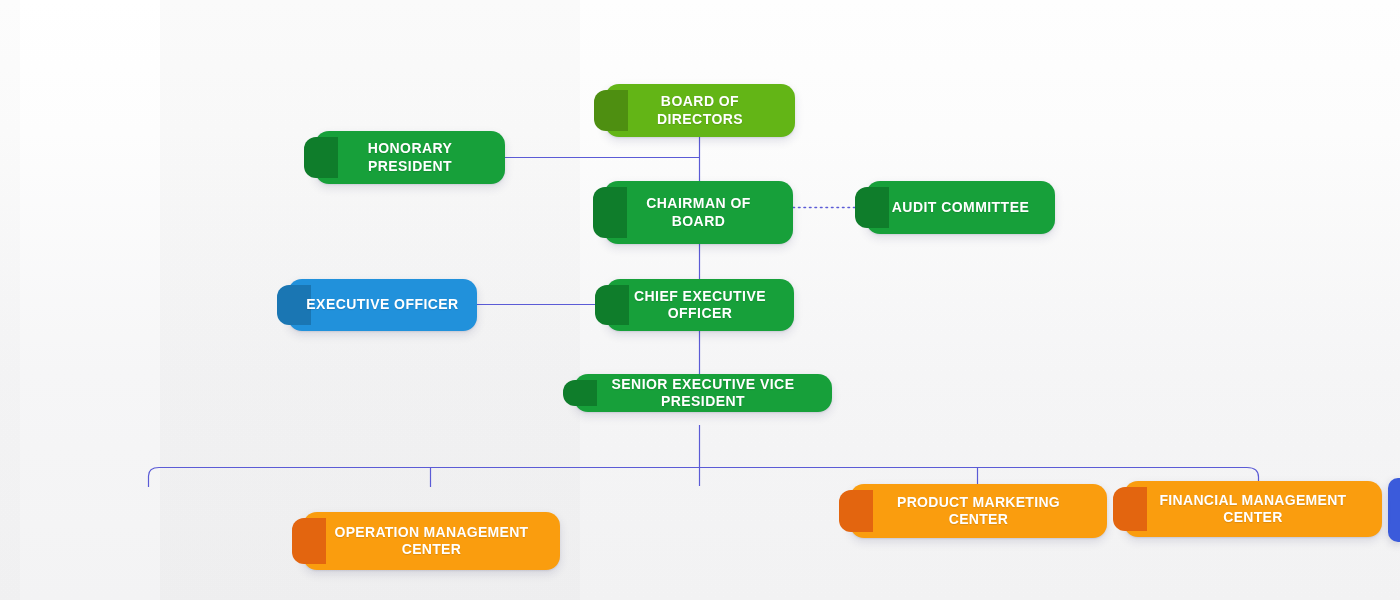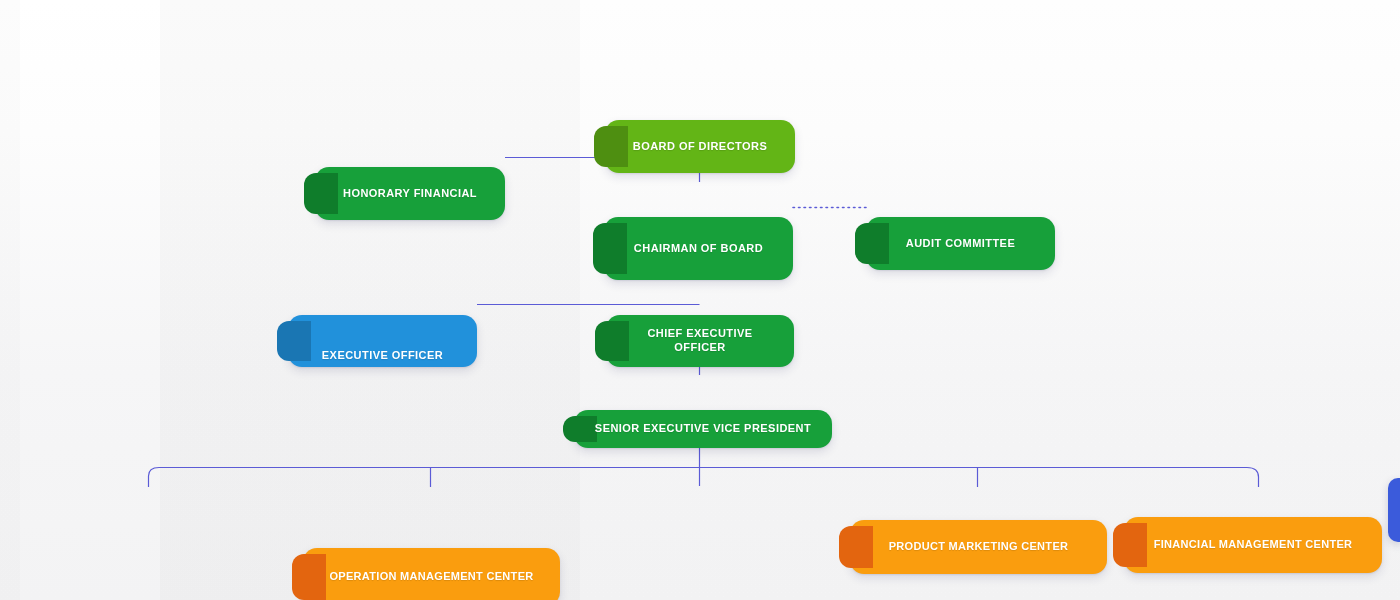--- a/index.html
+++ b/index.html
@@ -42,28 +42,27 @@
   .node {
     position: absolute;
     box-sizing: border-box;
     display: flex;
     align-items: center;
     justify-content: center;
     text-align: center;
     border-radius: 14px;
     color: #ffffff;
     font-weight: bold;
-    font-size: 11px;
+    font-size: 14px;
     letter-spacing: 0.45px;
     line-height: 1.25;
     padding: 4px 16px;
     z-index: 3;
     box-shadow: 0 4px 10px rgba(40,40,90,0.13),
                 0 1px 2px rgba(40,40,90,0.10);
-    margin-top: 36px;
   }
   
   .node::before {
     content: "";
     position: absolute;
     left: -11px;
     top: 6px;
     bottom: 6px;
     width: 34px;
     border-radius: 12px 0 0 12px;
@@ -127,32 +126,32 @@
     </g>
 
     <line x1="793" y1="207.5" x2="866" y2="207.5" stroke="#5b5bd6" stroke-width="1.6" stroke-dasharray="1.5 4" stroke-linecap="round" fill="none"></line>
   </svg>
 
   <div class="node n-lightgreen" style="left:605px; top:84px; width:190px; height:53px;">
     <span class="node-label">BOARD OF DIRECTORS</span>
   </div>
 
   <div class="node n-green" style="left:315px; top:131px; width:190px; height:53px;">
-    <span class="node-label">HONORARY FINANCIAL</span>
+    <span class="node-label">HONORARY PRESIDENT</span>
   </div>
 
   <div class="node n-green" style="left:604px; top:181px; width:189px; height:63px;">
     <span class="node-label">CHAIRMAN OF BOARD</span>
   </div>
 
   <div class="node n-green" style="left:866px; top:181px; width:189px; height:53px;">
     <span class="node-label">AUDIT COMMITTEE</span>
   </div>
 
-  <div class="node n-blue" style="left:288px; top:279px; width:189px; height:52px;align-items:flex-end;">
+  <div class="node n-blue" style="left:288px; top:279px; width:189px; height:52px;">
     <span class="node-label">EXECUTIVE OFFICER</span>
   </div>
 
   <div class="node n-green" style="left:606px; top:279px; width:188px; height:52px;">
     <span class="node-label">CHIEF EXECUTIVE OFFICER</span>
   </div>
 
   <div class="node n-green" style="left:574px; top:374px; width:258px; height:38px;">
     <span class="node-label">SENIOR EXECUTIVE VICE PRESIDENT</span>
   </div>

